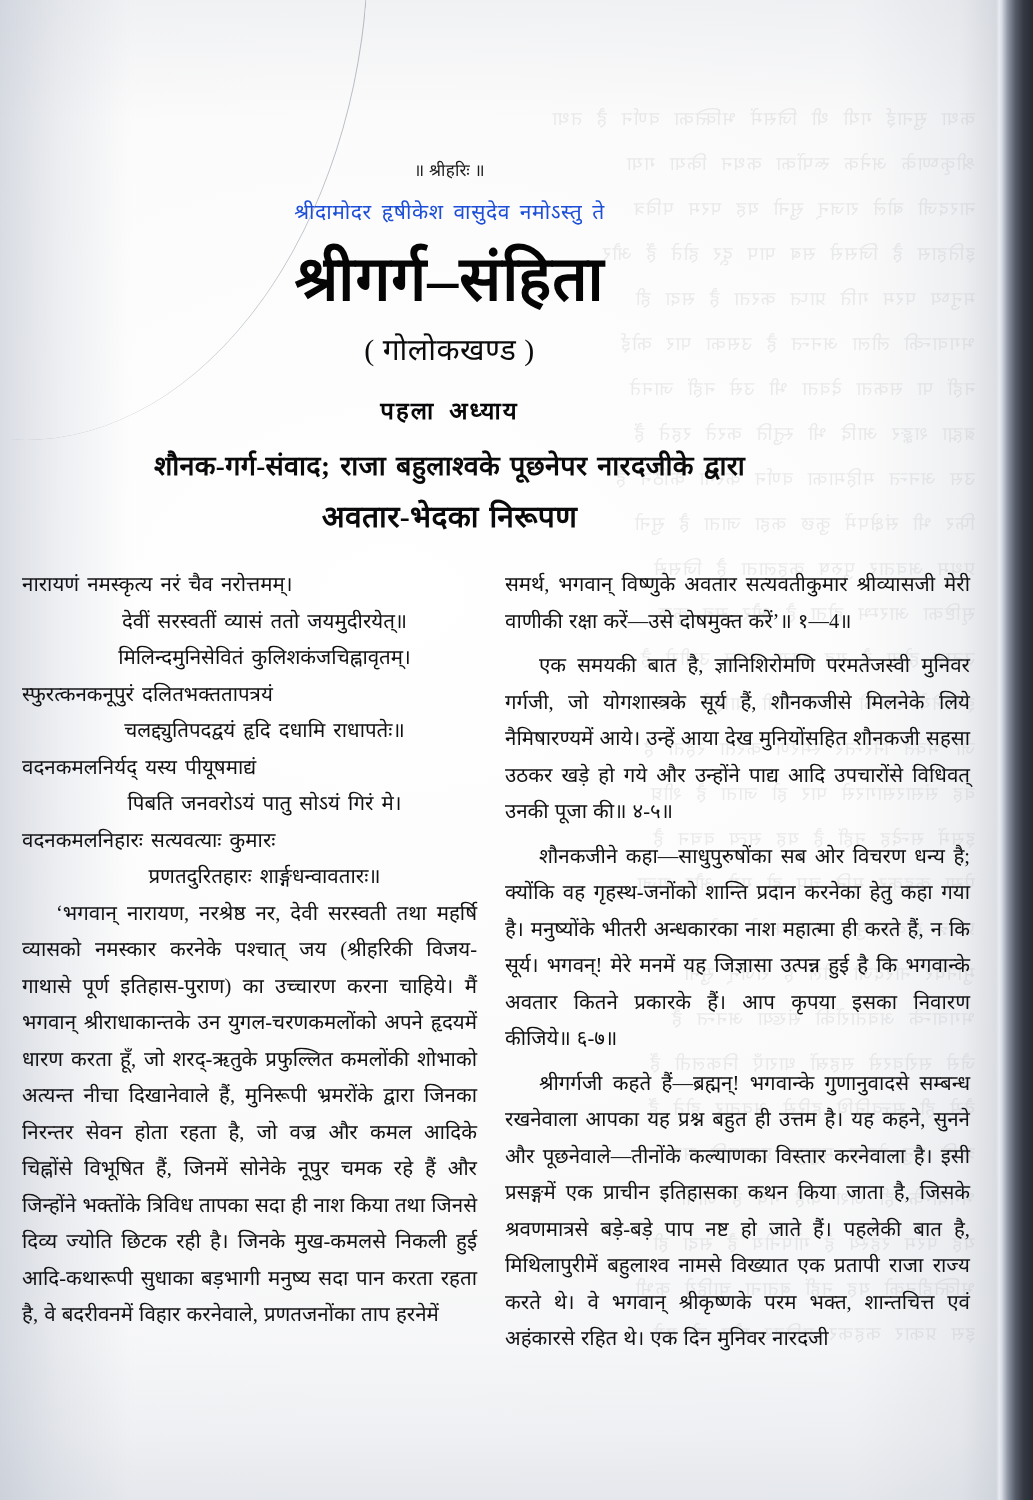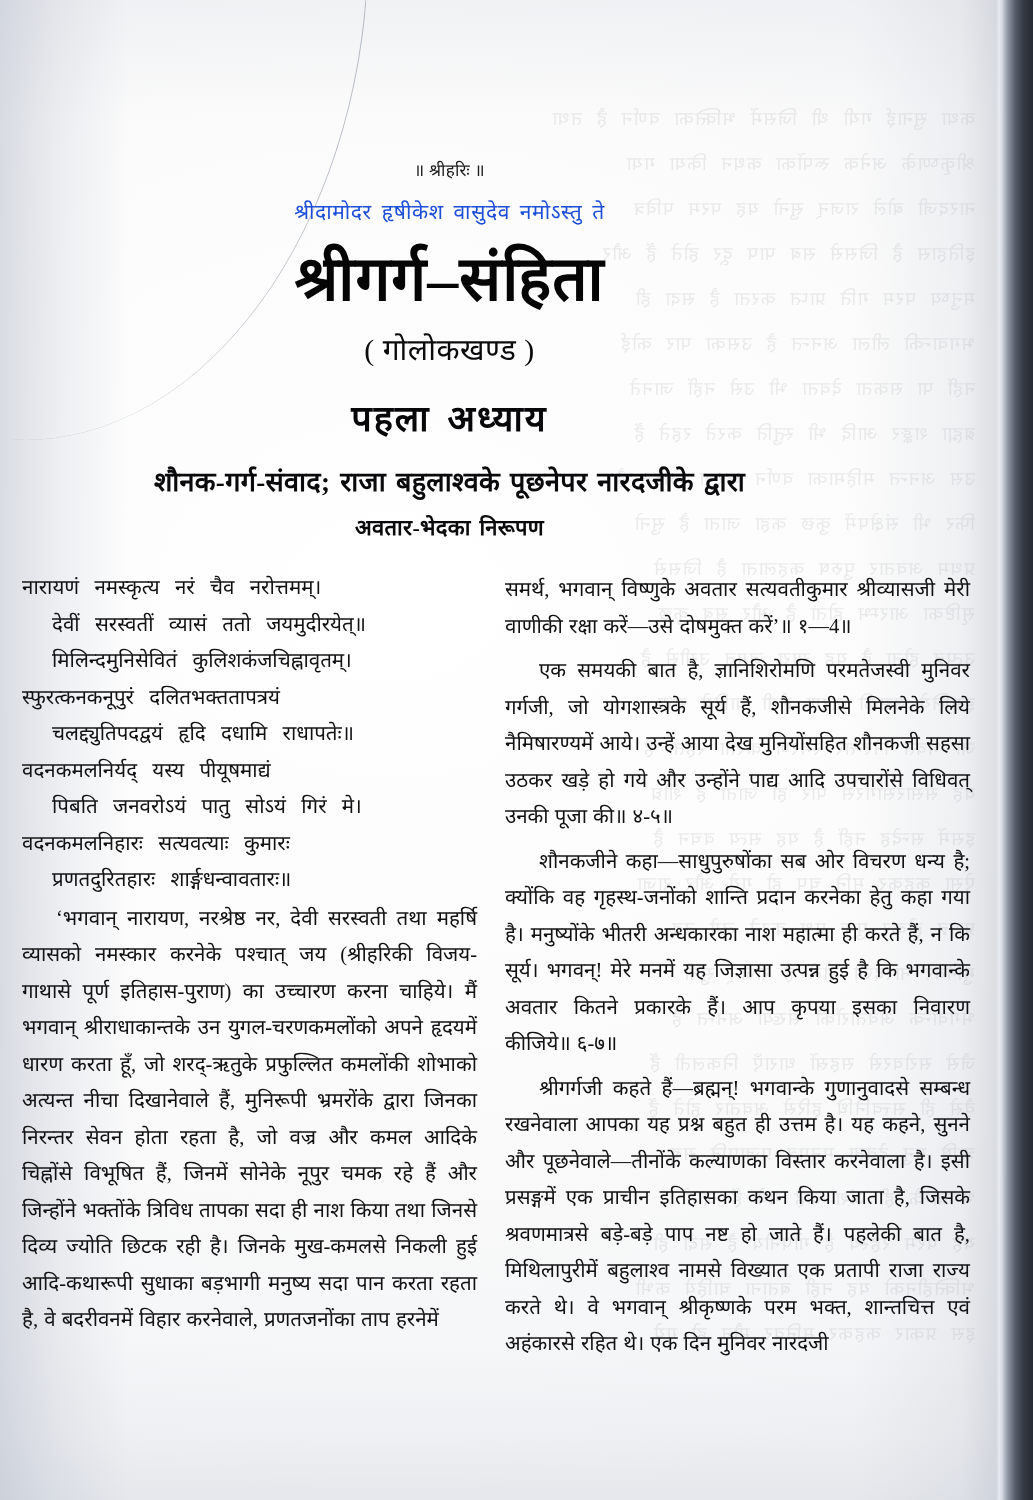--- a/index.html
+++ b/index.html
@@ -134,37 +134,37 @@
     letter-spacing: 1px;
     line-height: 1.05;
   }
   .khanda {
     font-size: 30px;
     color: #0b0b0d;
     margin-top: 16px;
     letter-spacing: 0.5px;
   }
   .chapter {
-    font-size: 36px;
+    font-size: 24px;
     font-weight: bold;
     color: #07070a;
     margin-top: 24px;
     letter-spacing: 2px;
     word-spacing: 6px;
   }
   .subtitle-1 {
     font-size: 27px;
     font-weight: bold;
     color: #0a0a0c;
     margin-top: 20px;
     letter-spacing: 0.3px;
     word-spacing: 3px;
   }
   .subtitle-2 {
-    font-size: 22px;
+    font-size: 30px;
     font-weight: bold;
     color: #0a0a0c;
     margin-top: 12px;
     letter-spacing: 0.3px;
     word-spacing: 3px;
   }
 
   
   .columns {
     display: flex;
@@ -178,22 +178,22 @@
     flex: 0 0 455px;
   }
   .col-right { width: 465px; flex: 0 0 465px; }
 
   .verse {
     font-size: 20.5px;
     line-height: 36.5px;
     color: #111113;
     word-spacing: 3px;
   }
-  .verse .vline { white-space: nowrap; font-family: Liberation Mono, monospace; }
-  .verse .vline.indent { padding-left: 30px; }
+  .verse .vline { white-space: nowrap; }
+  .verse .vline.indent { padding-left: 30px; text-align: center; }
 
   p.para {
     font-size: 20.5px;
     line-height: 36.5px;
     color: #111113;
     margin: 0;
     text-align: justify;
     text-align-last: left;
     text-justify: inter-word;
     word-spacing: 1px;

